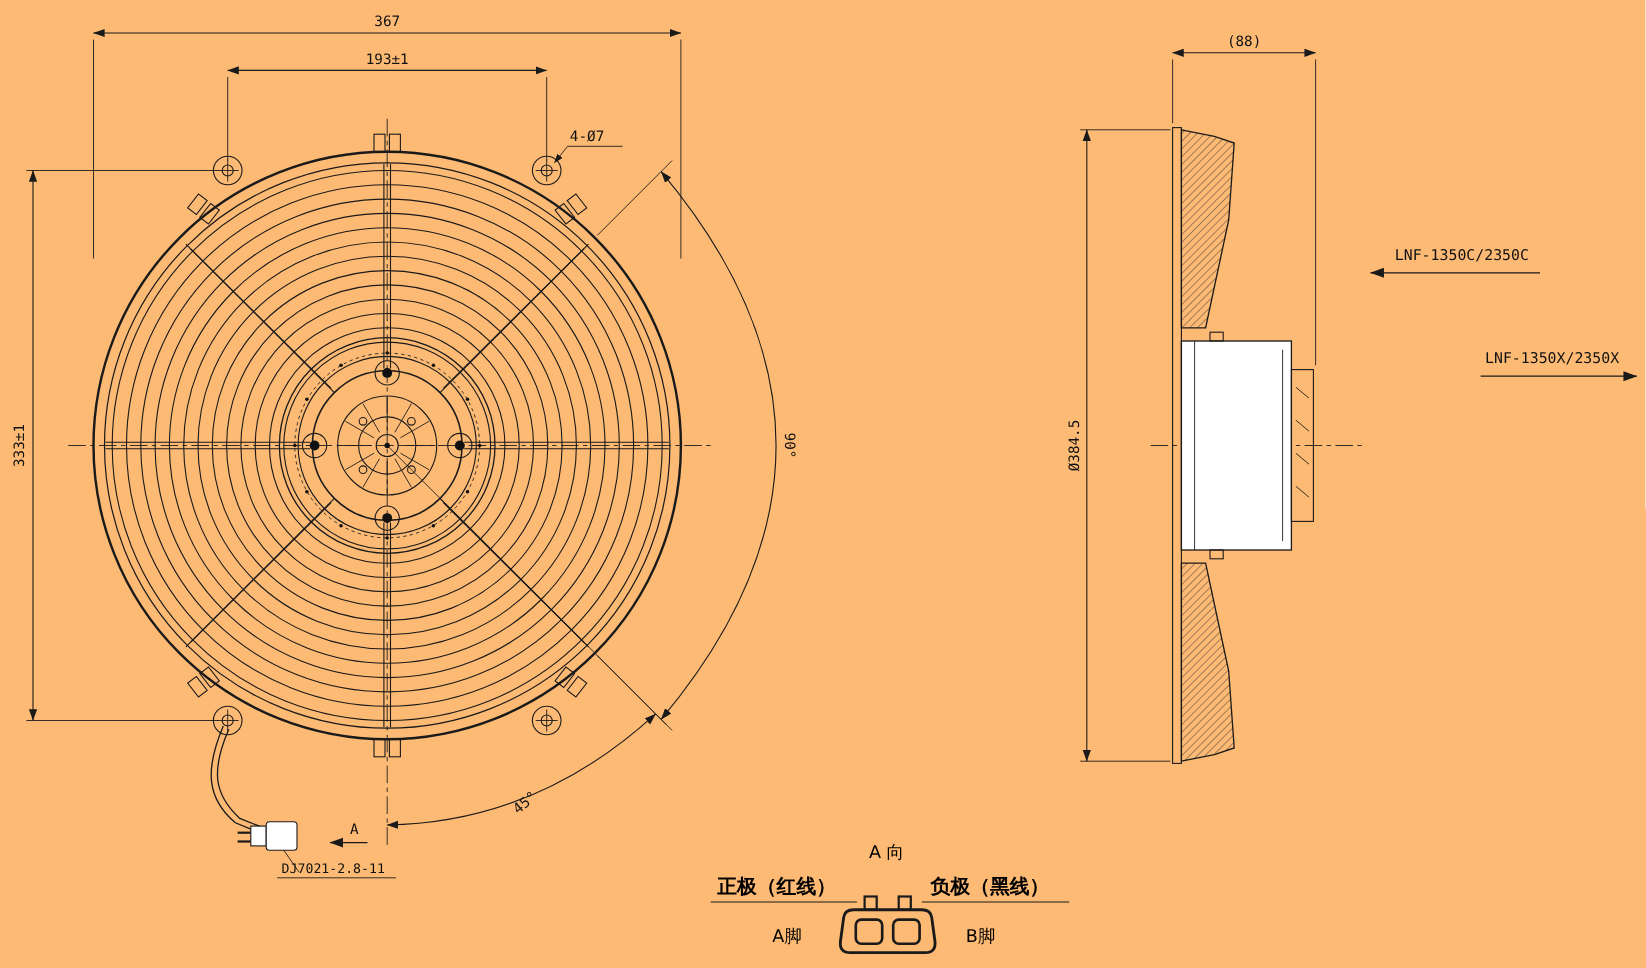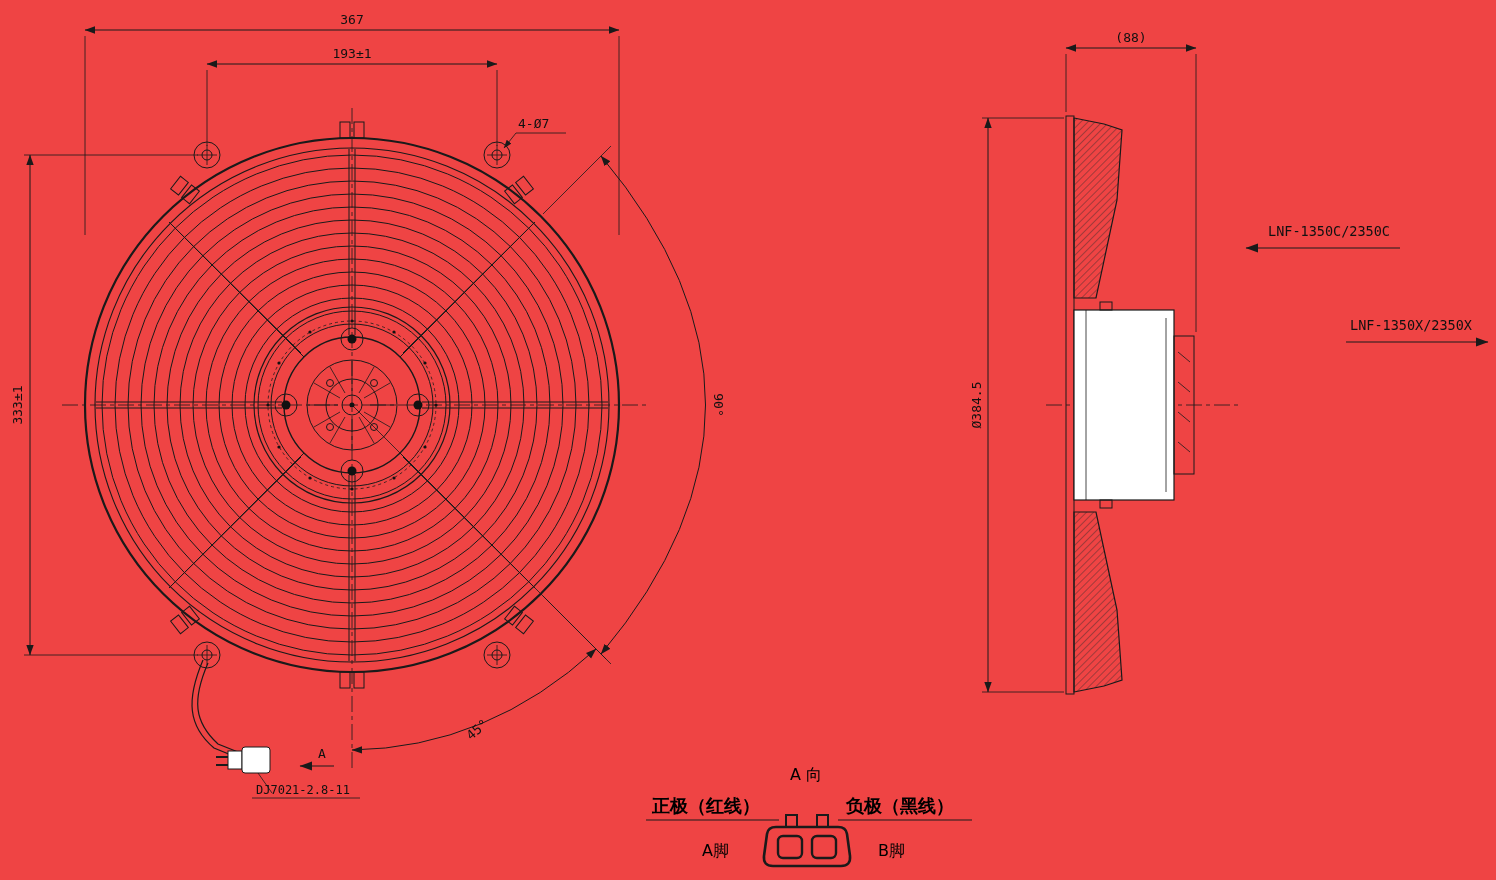--- a/index.html
+++ b/index.html
@@ -1,16 +1,16 @@
 <!DOCTYPE html>
 <html><head>
 <meta charset="utf-8">
 <style>
   html,body{margin:0;padding:0;background:#ffffff;}
-  .stage{position:relative;width:1496px;height:880px;background:#ef4444;overflow:hidden;}
+  .stage{position:relative;width:1496px;height:880px;background:#fdba74;overflow:hidden;}
   svg{display:block;}
   .dim-text{font-family:"DejaVu Sans Mono","Liberation Mono",monospace;font-size:13px;fill:#111;stroke:none;}
   .dim-text-sm{font-family:"DejaVu Sans Mono","Liberation Mono",monospace;font-size:12px;fill:#111;stroke:none;}
   .model-text{font-family:"DejaVu Sans Mono","Liberation Mono",monospace;font-size:13.5px;fill:#111;stroke:none;}
   .cn-text{font-family:"DejaVu Sans","Liberation Sans",sans-serif;font-size:18px;font-weight:600;fill:#000;stroke:none;}
   .cn-text-sm{font-family:"DejaVu Sans","Liberation Sans",sans-serif;font-size:16px;font-weight:500;fill:#000;stroke:none;}
   .cl{stroke:#1a1a1a;stroke-width:0.8;stroke-dasharray:16 4 4 4;}
   .thin{stroke-width:0.8;}
 </style>
 </head>

